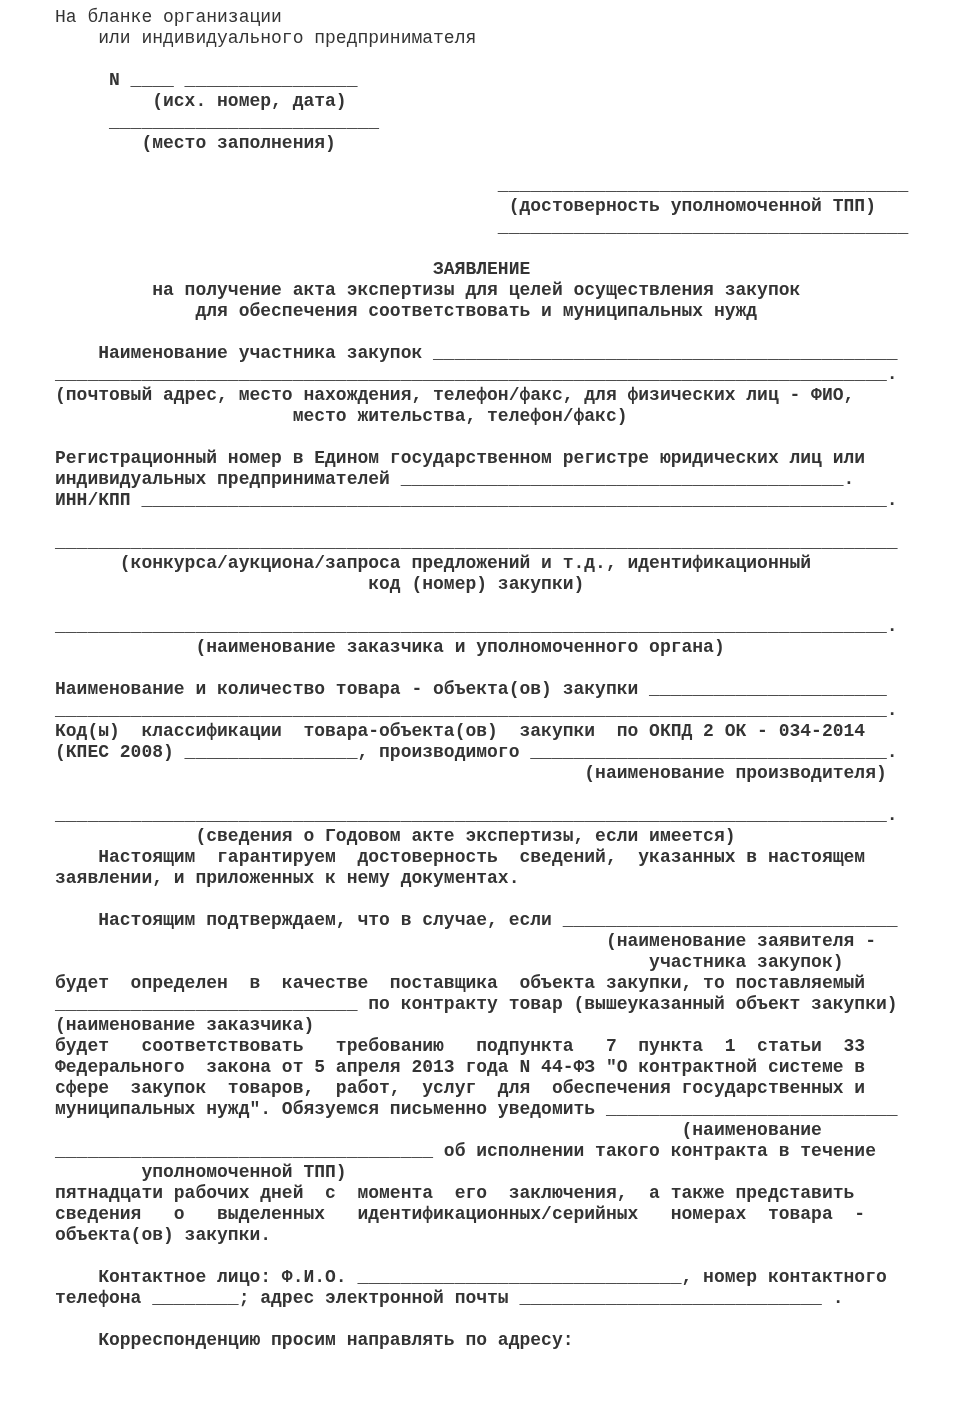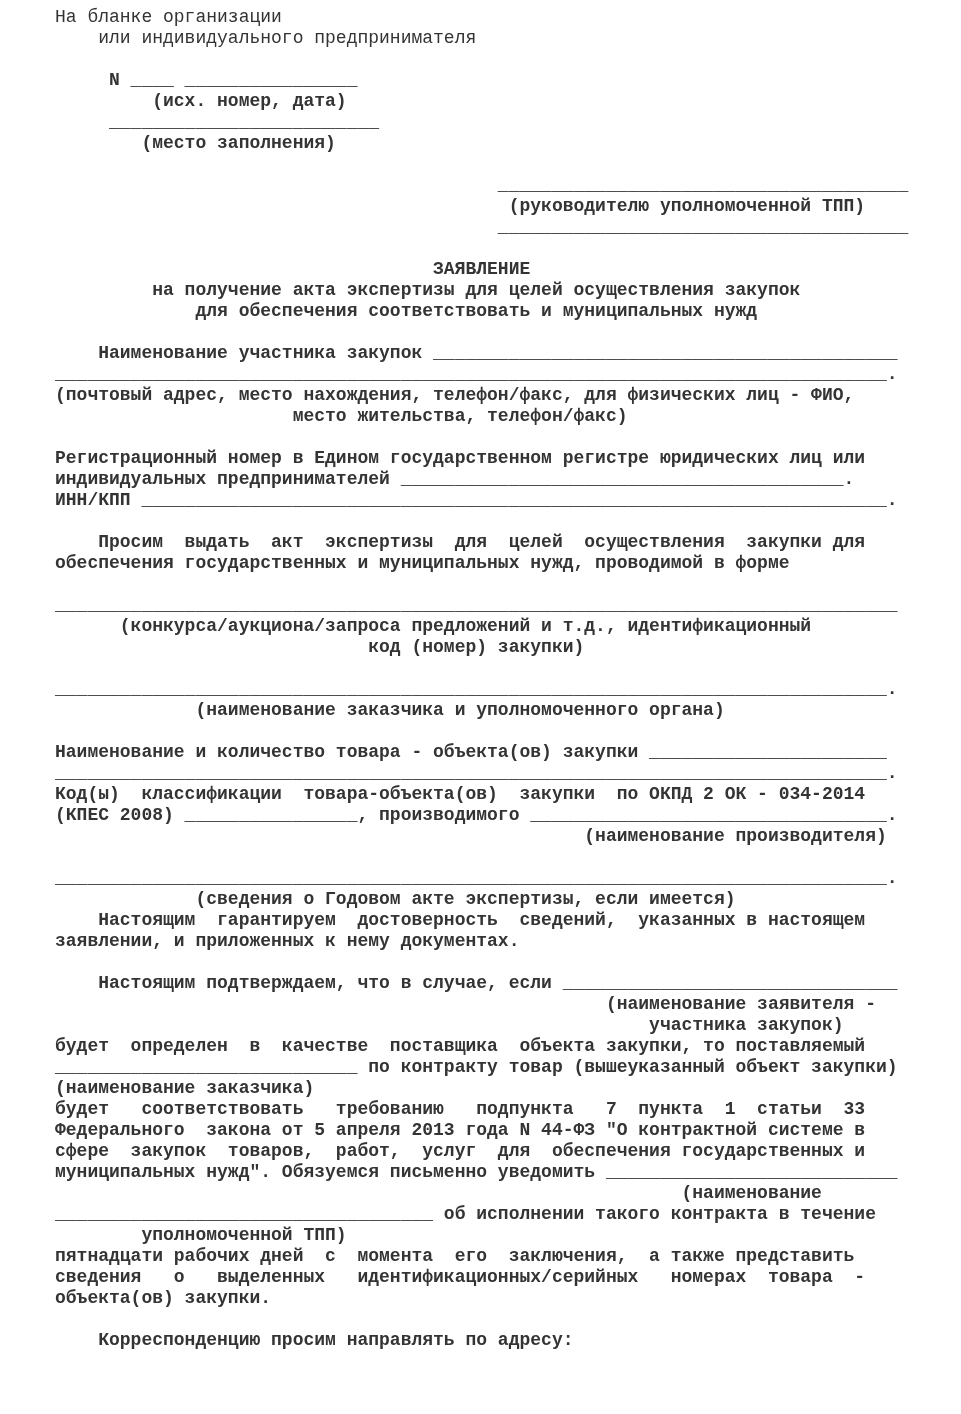--- a/index.html
+++ b/index.html
@@ -35,34 +35,32 @@
 <body>
 
 <div class="page">
   <div class="sec">На бланке организации
     или индивидуального предпринимателя</div>
   <div class="sec">     N ____ ________________
          (исх. номер, дата)
      _________________________
         (место заполнения)</div>
   <div class="sec">                                         ______________________________________
-                                          (руководителю уполномоченной ТПП)
+                                          (достоверность уполномоченной ТПП)
                                          ______________________________________</div>
   <div class="sec">                                   ЗАЯВЛЕНИЕ
          на получение акта экспертизы для целей осуществления закупок
              для обеспечения соответствовать и муниципальных нужд</div>
   <div class="sec">    Наименование участника закупок ___________________________________________
 _____________________________________________________________________________.
 (почтовый адрес, место нахождения, телефон/факс, для физических лиц - ФИО,
                       место жительства, телефон/факс)</div>
   <div class="sec">Регистрационный номер в Едином государственном регистре юридических лиц или
 индивидуальных предпринимателей _________________________________________.
 ИНН/КПП _____________________________________________________________________.</div>
-  <div class="sec">    Просим  выдать  акт  экспертизы  для  целей  осуществления  закупки для
-обеспечения государственных и муниципальных нужд, проводимой в форме</div>
   <div class="sec">______________________________________________________________________________
       (конкурса/аукциона/запроса предложений и т.д., идентификационный
                              код (номер) закупки)</div>
   <div class="sec">_____________________________________________________________________________.
              (наименование заказчика и уполномоченного органа)</div>
   <div class="sec">Наименование и количество товара - объекта(ов) закупки ______________________
 _____________________________________________________________________________.
 Код(ы)  классификации  товара-объекта(ов)  закупки  по ОКПД 2 ОК - 034-2014
 (КПЕС 2008) ________________, производимого _________________________________.
                                                  (наименование производителя)</div>
@@ -79,14 +77,16 @@
 будет   соответствовать   требованию   подпункта   7  пункта  1  статьи  33
 Федерального  закона от 5 апреля 2013 года N 44-ФЗ "О контрактной системе в
 сфере  закупок  товаров,  работ,  услуг  для  обеспечения государственных и
 муниципальных нужд". Обязуемся письменно уведомить ___________________________
                                                           (наименование
 ___________________________________ об исполнении такого контракта в течение
         уполномоченной ТПП)
 пятнадцати рабочих дней  с  момента  его  заключения,  а также представить
 сведения   о   выделенных   идентификационных/серийных   номерах  товара  -
 объекта(ов) закупки.</div>
+  <div class="sec">    Контактное лицо: Ф.И.О. ______________________________, номер контактного
+телефона ________; адрес электронной почты ____________________________ .</div>
   <div class="sec">    Корреспонденцию просим направлять по адресу:</div>
 </div>
 
 </body></html>

